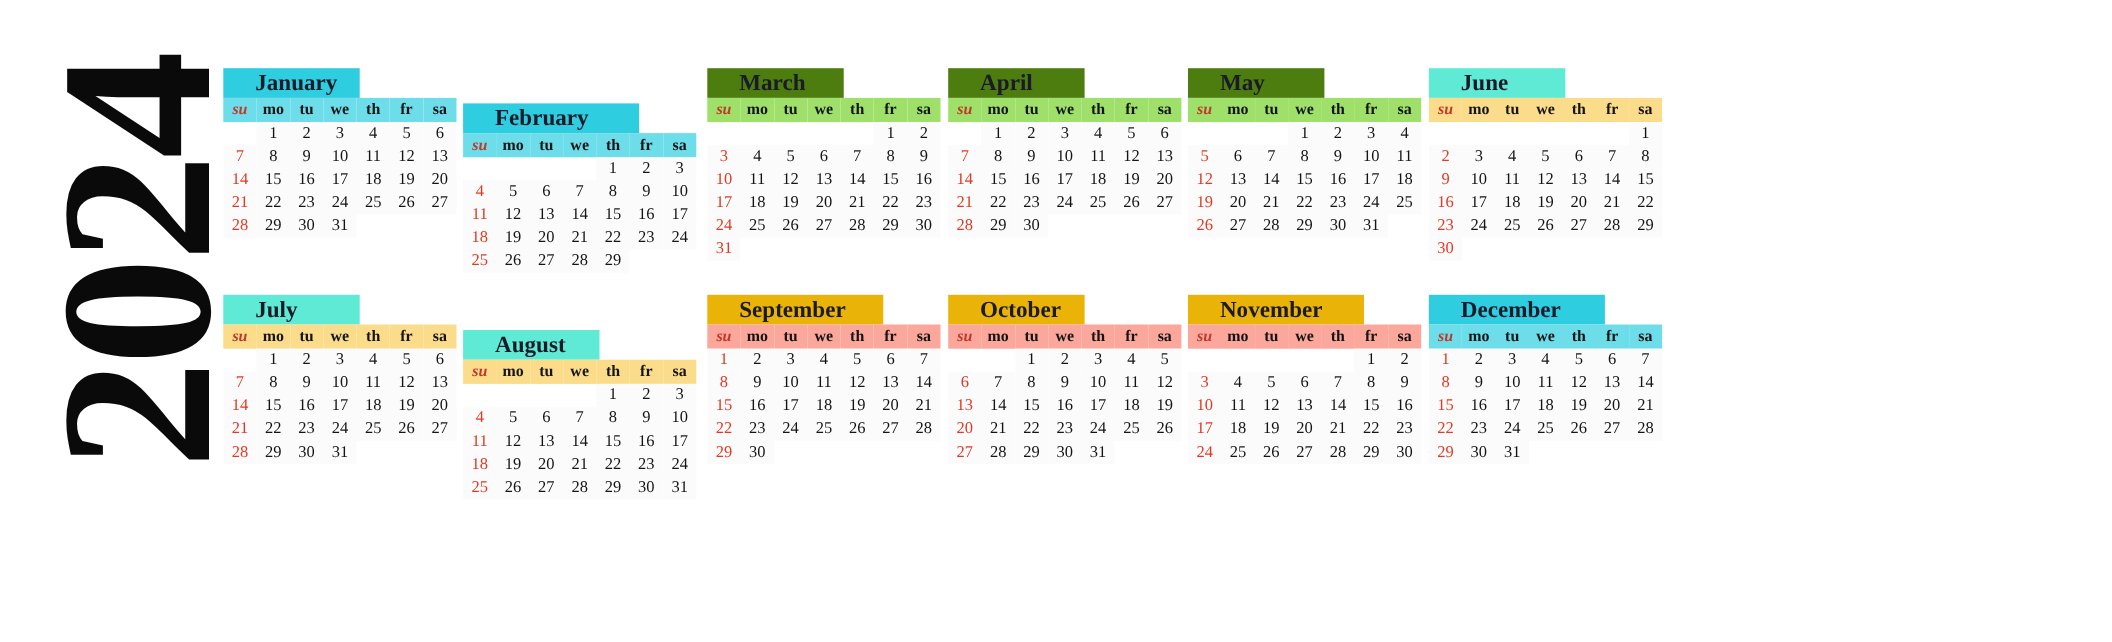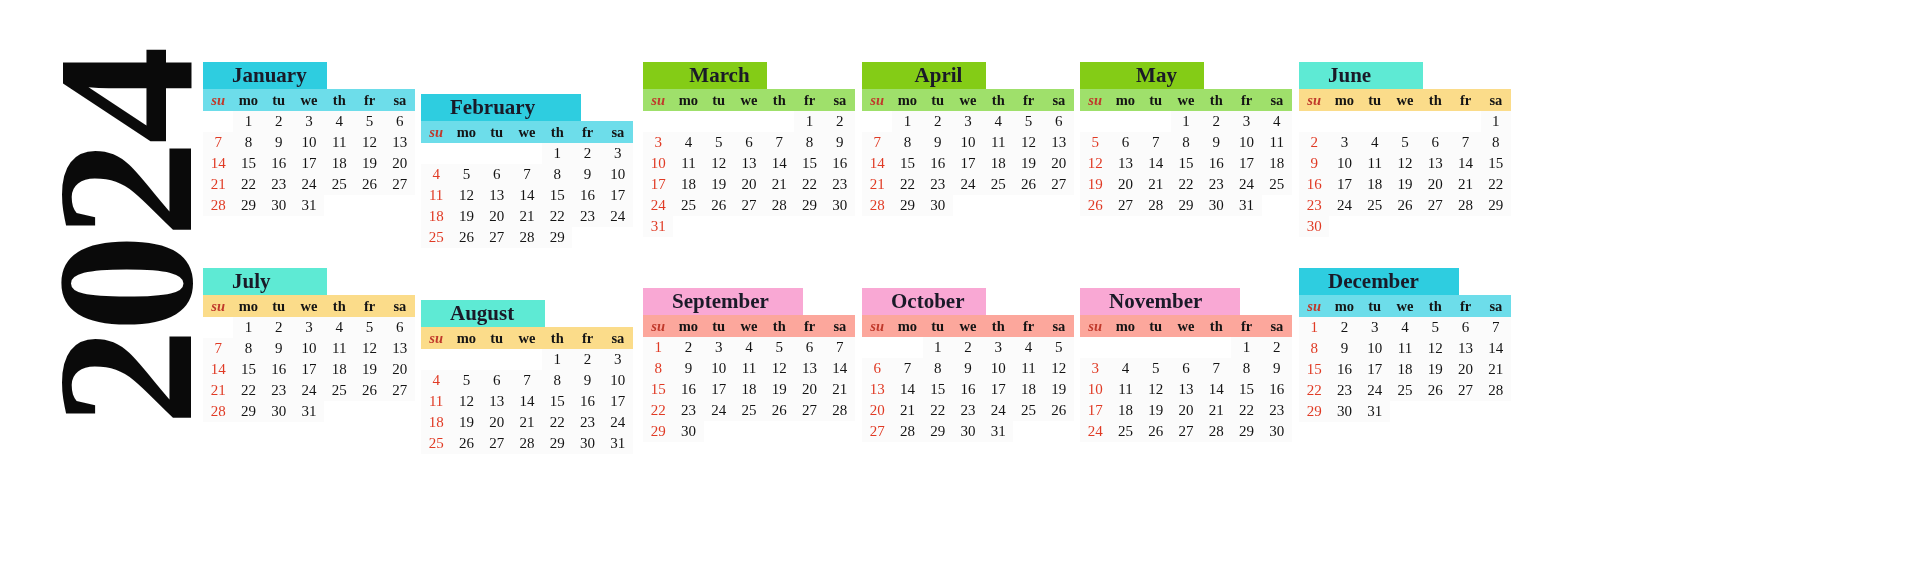--- a/index.html
+++ b/index.html
@@ -105,25 +105,25 @@
   table.m-grid td.sun{color:#e03a24;}
   table.m-grid td.empty{color:transparent;}
   table.m-grid td{
     background:#fbfbfb;
   }
   table.m-grid td.empty{background:transparent;}
 
   
   .th-cyan   .m-title{background:#2ecde0;}
   .th-cyan   .m-grid thead tr{background:#6dddea;}
-  .th-green  .m-title{background:#84cc16;text-align:center;}
+  .th-green  .m-title{background:#4d7c0f;}
   .th-green  .m-grid thead tr{background:#9fe06b;}
   .th-amber  .m-title{background:#5eead4;}
   .th-amber  .m-grid thead tr{background:#fbdc8a;}
-  .th-red    .m-title{background:#f9a8d4;margin-top:20px;}
+  .th-red    .m-title{background:#eab308;}
   .th-red    .m-grid thead tr{background:#fca79c;}
 </style>
 </head>
 <body>
 
 <div id="page">
 
   <div id="year-wrap">
     <div id="year-text">2024</div>
   </div>

